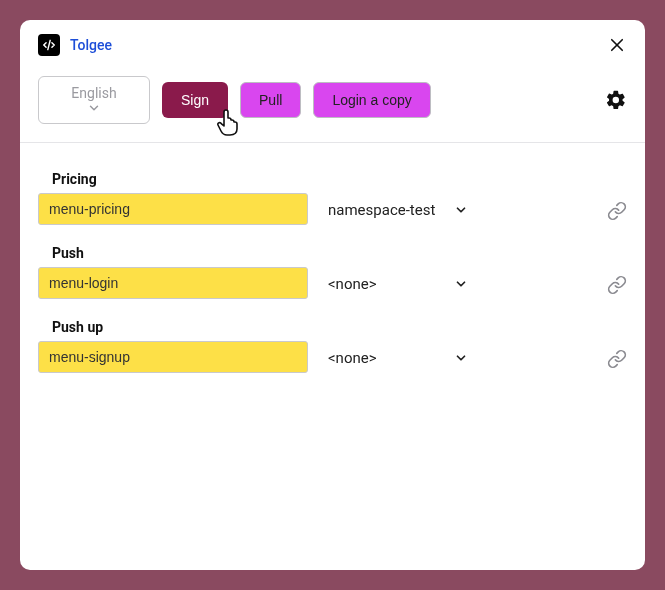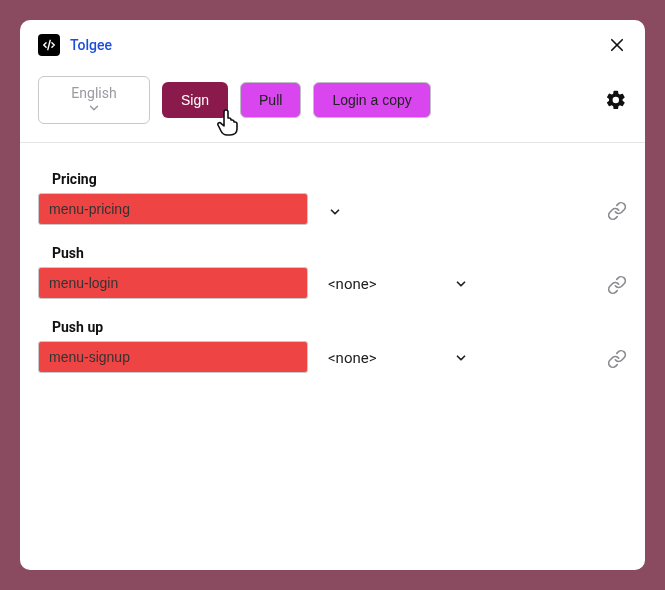--- a/index.html
+++ b/index.html
@@ -124,21 +124,21 @@
     display: block;
     padding-left: 14px;
   }
   .text-input {
     width: 100%;
     border: 1px solid #c9c9cc;
     border-radius: 3px;
     padding: 7px 10px;
     font-size: 14px;
     color: #333;
-    background: #ef4444;
+    background: #fde047;
     outline: none;
   }
   .ns-select {
     display: flex;
     align-items: center;
     justify-content: space-between;
     font-size: 15px;
     color: #222;
     cursor: pointer;
     padding-bottom: 6px;
@@ -201,20 +201,21 @@
   </div>
 
   <div class="content">
 
     <div class="row">
       <div>
         <label class="field-label">Pricing</label>
         <input class="text-input" type="text" value="menu-pricing" style="">
       </div>
       <div class="ns-select">
+        <span>namespace-test</span>
         <svg width="14" height="14" viewBox="0 0 24 24" fill="none" stroke="#222" stroke-width="3" stroke-linecap="round" stroke-linejoin="round">
             <polyline points="6 9 12 15 18 9"></polyline>
           </svg>
       </div>
       <div class="link-cell">
         <span class="link-icon">
           <svg width="20" height="20" viewBox="0 0 24 24" fill="none" stroke="#8a8a90" stroke-width="2" stroke-linecap="round" stroke-linejoin="round">
               <path d="M10 13a5 5 0 0 0 7.54.54l3-3a5 5 0 0 0-7.07-7.07l-1.72 1.71"></path>
               <path d="M14 11a5 5 0 0 0-7.54-.54l-3 3a5 5 0 0 0 7.07 7.07l1.71-1.71"></path>
             </svg>

